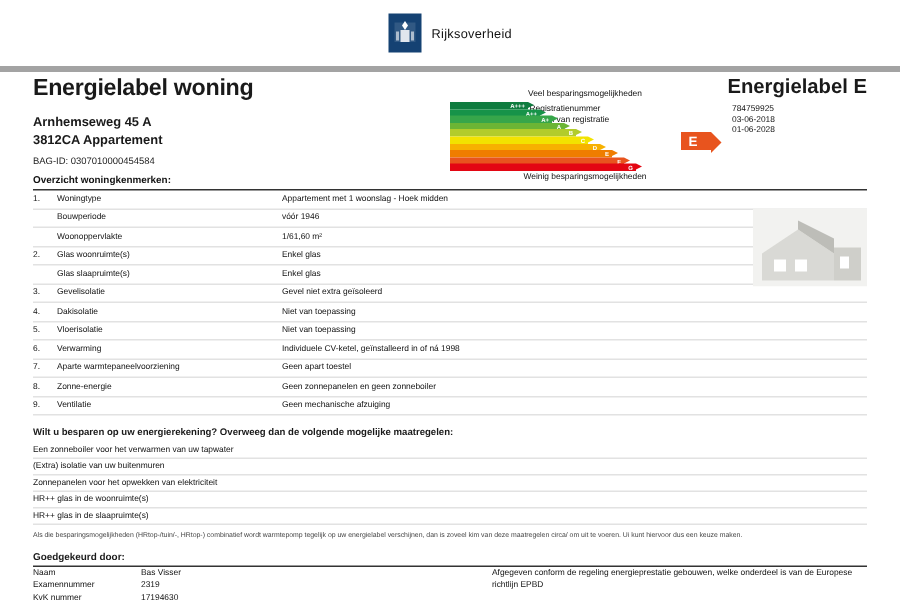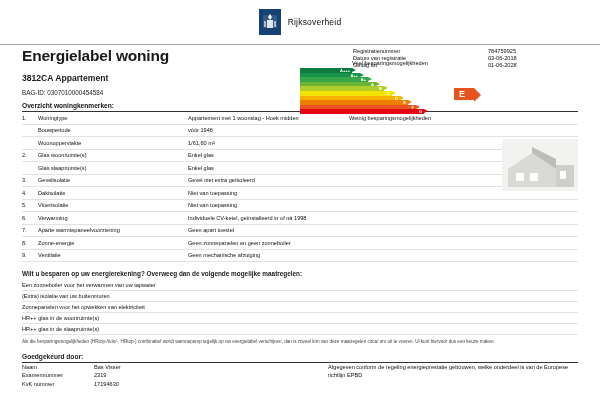--- a/index.html
+++ b/index.html
@@ -7,21 +7,21 @@
     width:600px;height:400px;overflow:hidden;
     background:#ffffff;
     font-family:"Liberation Sans", sans-serif;
     color:#1a1a1a;
   }
   .page{position:relative;width:600px;height:400px;box-sizing:border-box;}
 
   
   .topbar{
     height:44px;display:flex;align-items:center;justify-content:center;
-    gap:7px;border-bottom:1px solid #a3a3a3;
+    gap:7px;border-bottom:4px solid #a3a3a3;
   }
   .logo-block{display:flex;align-items:center;gap:7px;}
   .crest{width:22px;height:26px;background:#154273;display:flex;align-items:center;justify-content:center;}
   .crest svg{display:block;}
   .gov-name{font-size:8.5px;color:#111;letter-spacing:.2px;}
 
   
   .header{
     display:flex;justify-content:space-between;
     padding:2px 22px 0 22px;
@@ -115,24 +115,26 @@
           <rect x="12" y="9" width="2" height="6" fill="#fff" opacity="0.6"></rect>
         </svg>
       </div>
       <div class="gov-name">Rijksoverheid</div>
     </div>
   </div>
 
   <div class="header">
     <div class="h-left">
       <h1 class="title">Energielabel woning</h1>
+      <p class="addr1">Arnhemseweg 45 A</p>
       <p class="addr2">3812CA Appartement</p>
       <p class="bagid">BAG-ID: 0307010000454584</p>
     </div>
     <div class="h-right">
+      <div class="label-title">Energielabel E</div>
       <table class="meta-tbl">
         <tbody>
             <tr>
           <td class="k">Registratienummer</td>
           <td class="v">784759925</td>
         </tr>
         <tr>
           <td class="k">Datum van registratie</td>
           <td class="v">03-06-2018</td>
         </tr>

